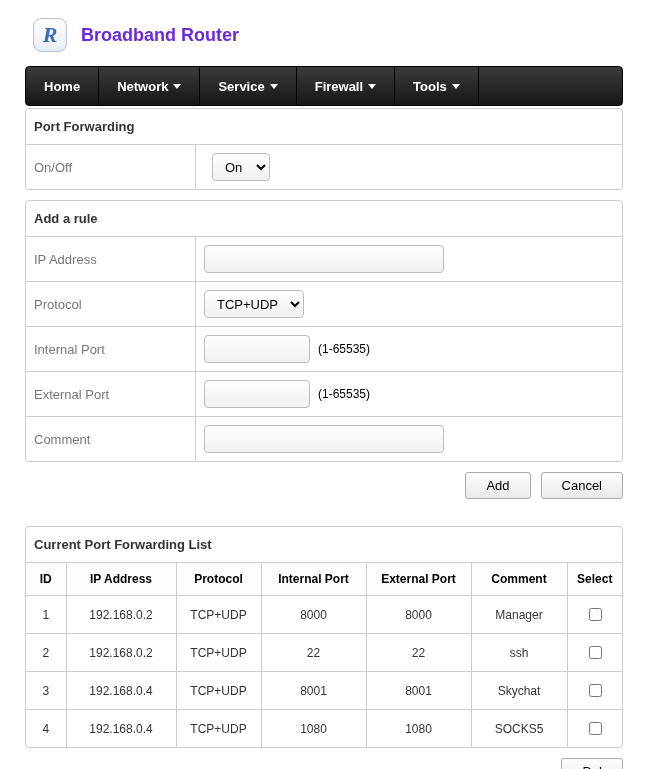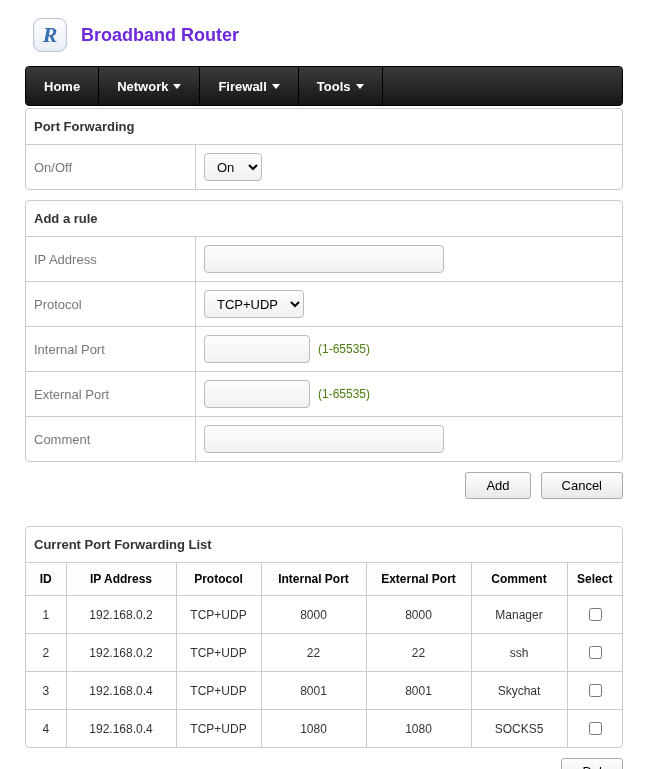--- a/index.html
+++ b/index.html
@@ -94,30 +94,30 @@
     display: flex;
     align-items: center;
   }
   .form-field {
     flex: 1;
     padding: 8px 8px;
     display: flex;
     align-items: center;
     gap: 8px;
   }
-  .form-field .hint { color: #4d7c0f; font-size: 12px; }
+  .form-field .hint { color: #000000; font-size: 12px; }
   select, input[type=text] {
     border: 1px solid #bbb;
     border-radius: 4px;
     background: linear-gradient(180deg,#fdfdfd,#f1f1f1);
     padding: 5px 8px;
     font-size: 13px;
     height: 28px;
   }
-  select#onoff { width: 58px; }
+  select#onoff { width: 58px; margin-left: 8px; }
   select#protocol { width: 100px; }
   .txt-wide { width: 240px; }
   .txt-small { width: 106px; }
   .btn-row {
     display: flex;
     justify-content: flex-end;
     gap: 10px;
     margin: 10px 0 12px 0;
   }
   button.btn {
@@ -158,20 +158,21 @@
 <div class="header">
   <div class="logo">
       <span>R</span>
     </div>
   <div class="header-title">Broadband Router</div>
 </div>
 
 <div class="nav" id="nav">
     <div class="nav-item">Home</div>
     <div class="nav-item">Network<span class="chev"></span></div>
+    <div class="nav-item">Service<span class="chev"></span></div>
     <div class="nav-item">Firewall<span class="chev"></span></div>
     <div class="nav-item">Tools<span class="chev"></span></div>
   </div>
 
 <div class="panel">
   <div class="panel-title">Port Forwarding</div>
   <div class="form-row">
     <div class="form-label">On/Off</div>
     <div class="form-field">
       <select id="onoff">

